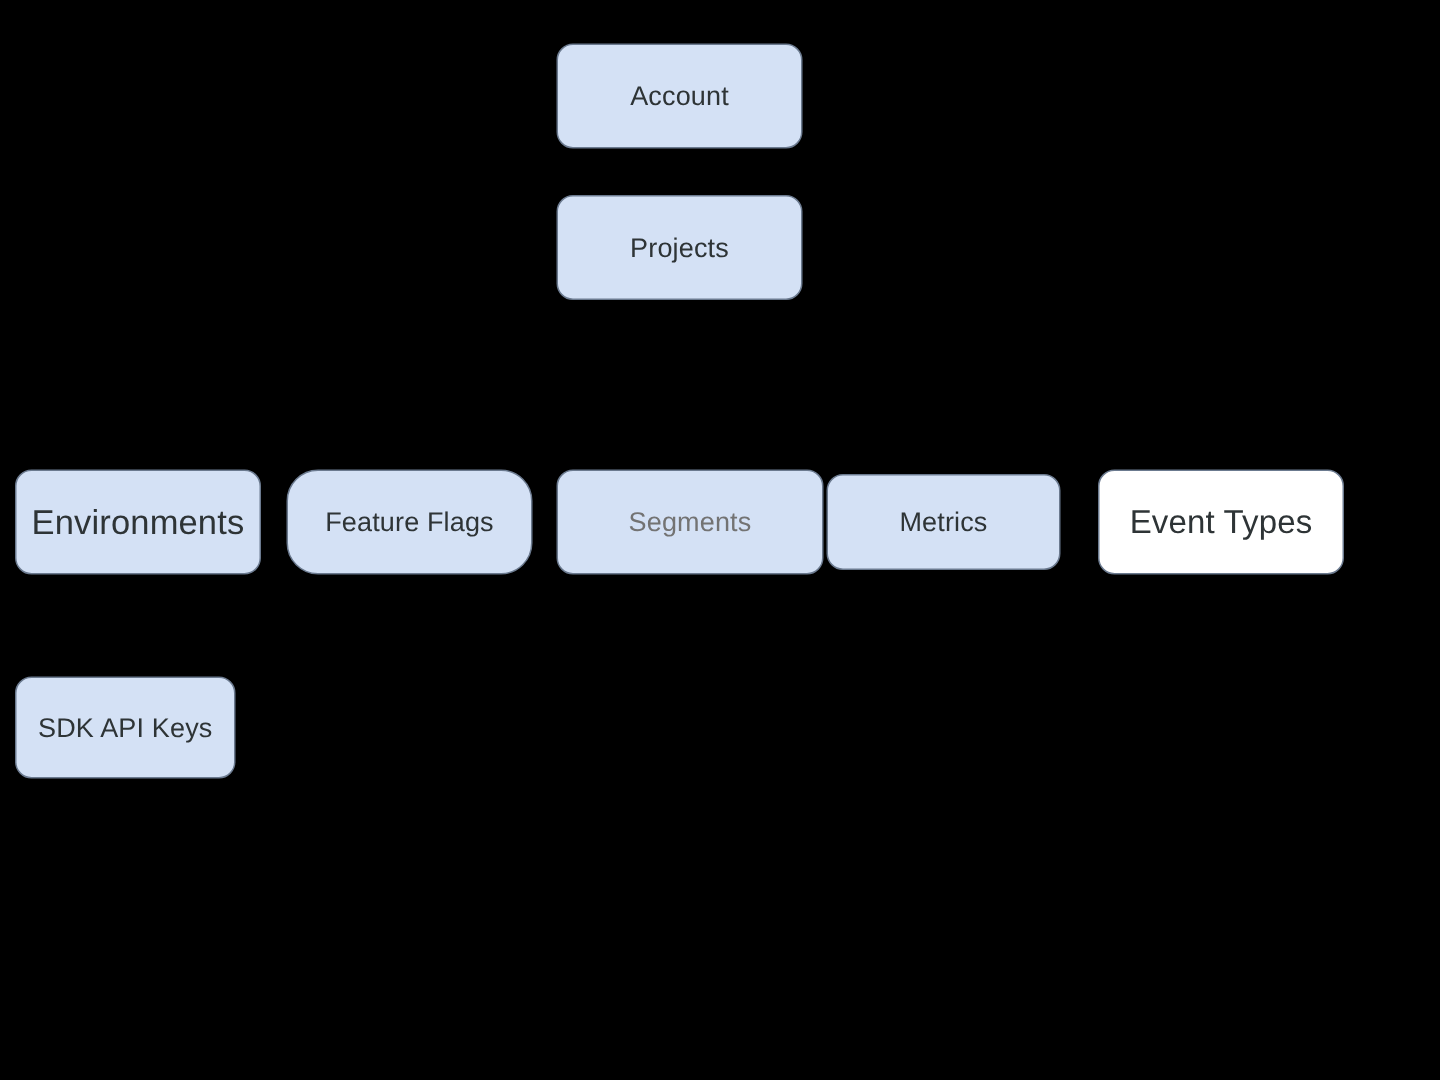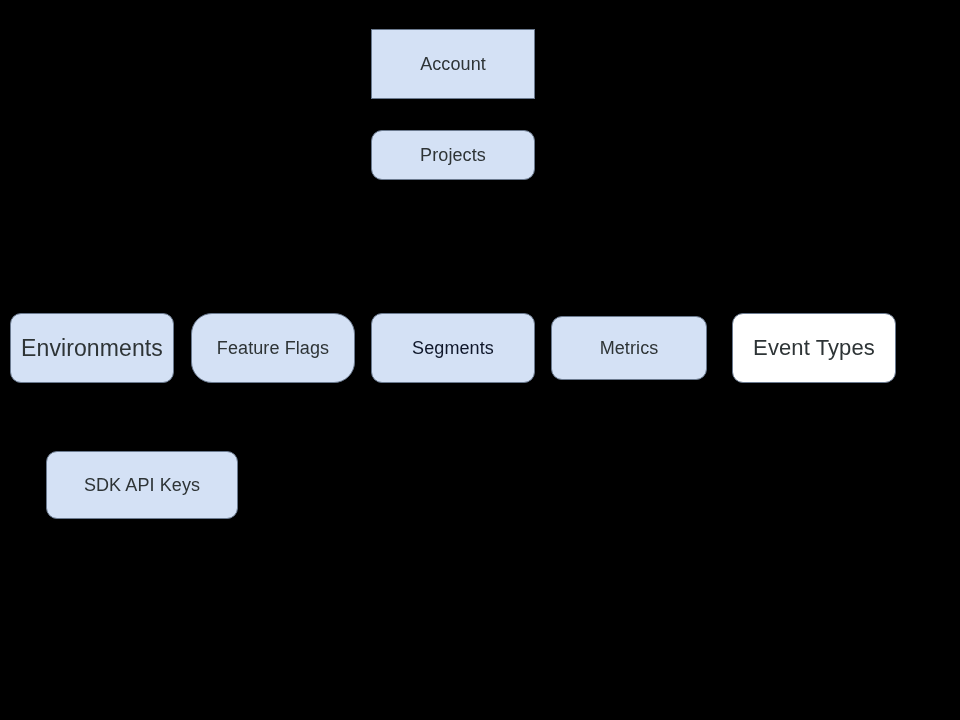--- a/index.html
+++ b/index.html
@@ -35,37 +35,37 @@
   }
   .node-label {
     display: block;
     pointer-events: none;
   }
 </style>
 </head>
 <body>
 
 <div id="canvas" style="width: 960px; height: 720px; background: rgb(0, 0, 0);">
-    <div class="node" style="left: 371px; top: 29px; width: 164px; height: 70px; background: rgb(212, 225, 245); border-color: rgb(107, 122, 143); color: rgb(46, 52, 54); border-radius: 0; font-size: 18px;">
+    <div class="node" style="left: 371px; top: 29px; width: 164px; height: 70px; background: rgb(212, 225, 245); border-color: rgb(107, 122, 143); color: rgb(46, 52, 54); border-radius: 11px; font-size: 18px;">
       <span class="node-label">Account</span>
     </div>
-    <div class="node" style="left: 371px; top: 130px; width: 164px; height: 50px; background: rgb(212, 225, 245); border-color: rgb(107, 122, 143); color: rgb(46, 52, 54); border-radius: 11px; font-size: 18px;">
+    <div class="node" style="left: 371px; top: 130px; width: 164px; height: 70px; background: rgb(212, 225, 245); border-color: rgb(107, 122, 143); color: rgb(46, 52, 54); border-radius: 11px; font-size: 18px;">
       <span class="node-label">Projects</span>
     </div>
     <div class="node" style="left: 10px; top: 313px; width: 164px; height: 70px; background: rgb(212, 225, 245); border-color: rgb(107, 122, 143); color: rgb(46, 52, 54); border-radius: 11px; font-size: 23px;">
       <span class="node-label">Environments</span>
     </div>
     <div class="node" style="left: 191px; top: 313px; width: 164px; height: 70px; background: rgb(212, 225, 245); border-color: rgb(107, 122, 143); color: rgb(46, 52, 54); border-radius: 21px; font-size: 18px;">
       <span class="node-label">Feature Flags</span>
     </div>
-    <div class="node" style="left: 371px; top: 313px; width: 164px; height: 70px; background: rgb(212, 225, 245); border-color: rgb(107, 122, 143); color: #0f172a; border-radius: 11px; font-size: 18px;">
+    <div class="node" style="left: 371px; top: 313px; width: 178px; height: 70px; background: rgb(212, 225, 245); border-color: rgb(107, 122, 143); color: #737373; border-radius: 11px; font-size: 18px;">
       <span class="node-label">Segments</span>
     </div>
     <div class="node" style="left: 551px; top: 316px; width: 156px; height: 64px; background: rgb(212, 225, 245); border-color: rgb(107, 122, 143); color: rgb(46, 52, 54); border-radius: 11px; font-size: 18px;">
       <span class="node-label">Metrics</span>
     </div>
     <div class="node" style="left: 732px; top: 313px; width: 164px; height: 70px; background: #ffffff; border-color: rgb(107, 122, 143); color: rgb(46, 52, 54); border-radius: 11px; font-size: 22px;">
       <span class="node-label">Event Types</span>
     </div>
-    <div class="node" style="left: 10px; top: 451px; width: 192px; height: 68px; background: rgb(212, 225, 245); border-color: rgb(107, 122, 143); color: rgb(46, 52, 54); border-radius: 11px; font-size: 18px; margin-left: 36px;">
+    <div class="node" style="left: 10px; top: 451px; width: 147px; height: 68px; background: rgb(212, 225, 245); border-color: rgb(107, 122, 143); color: rgb(46, 52, 54); border-radius: 11px; font-size: 18px;">
       <span class="node-label">SDK API Keys</span>
     </div>
   </div>
 
 </body></html>

